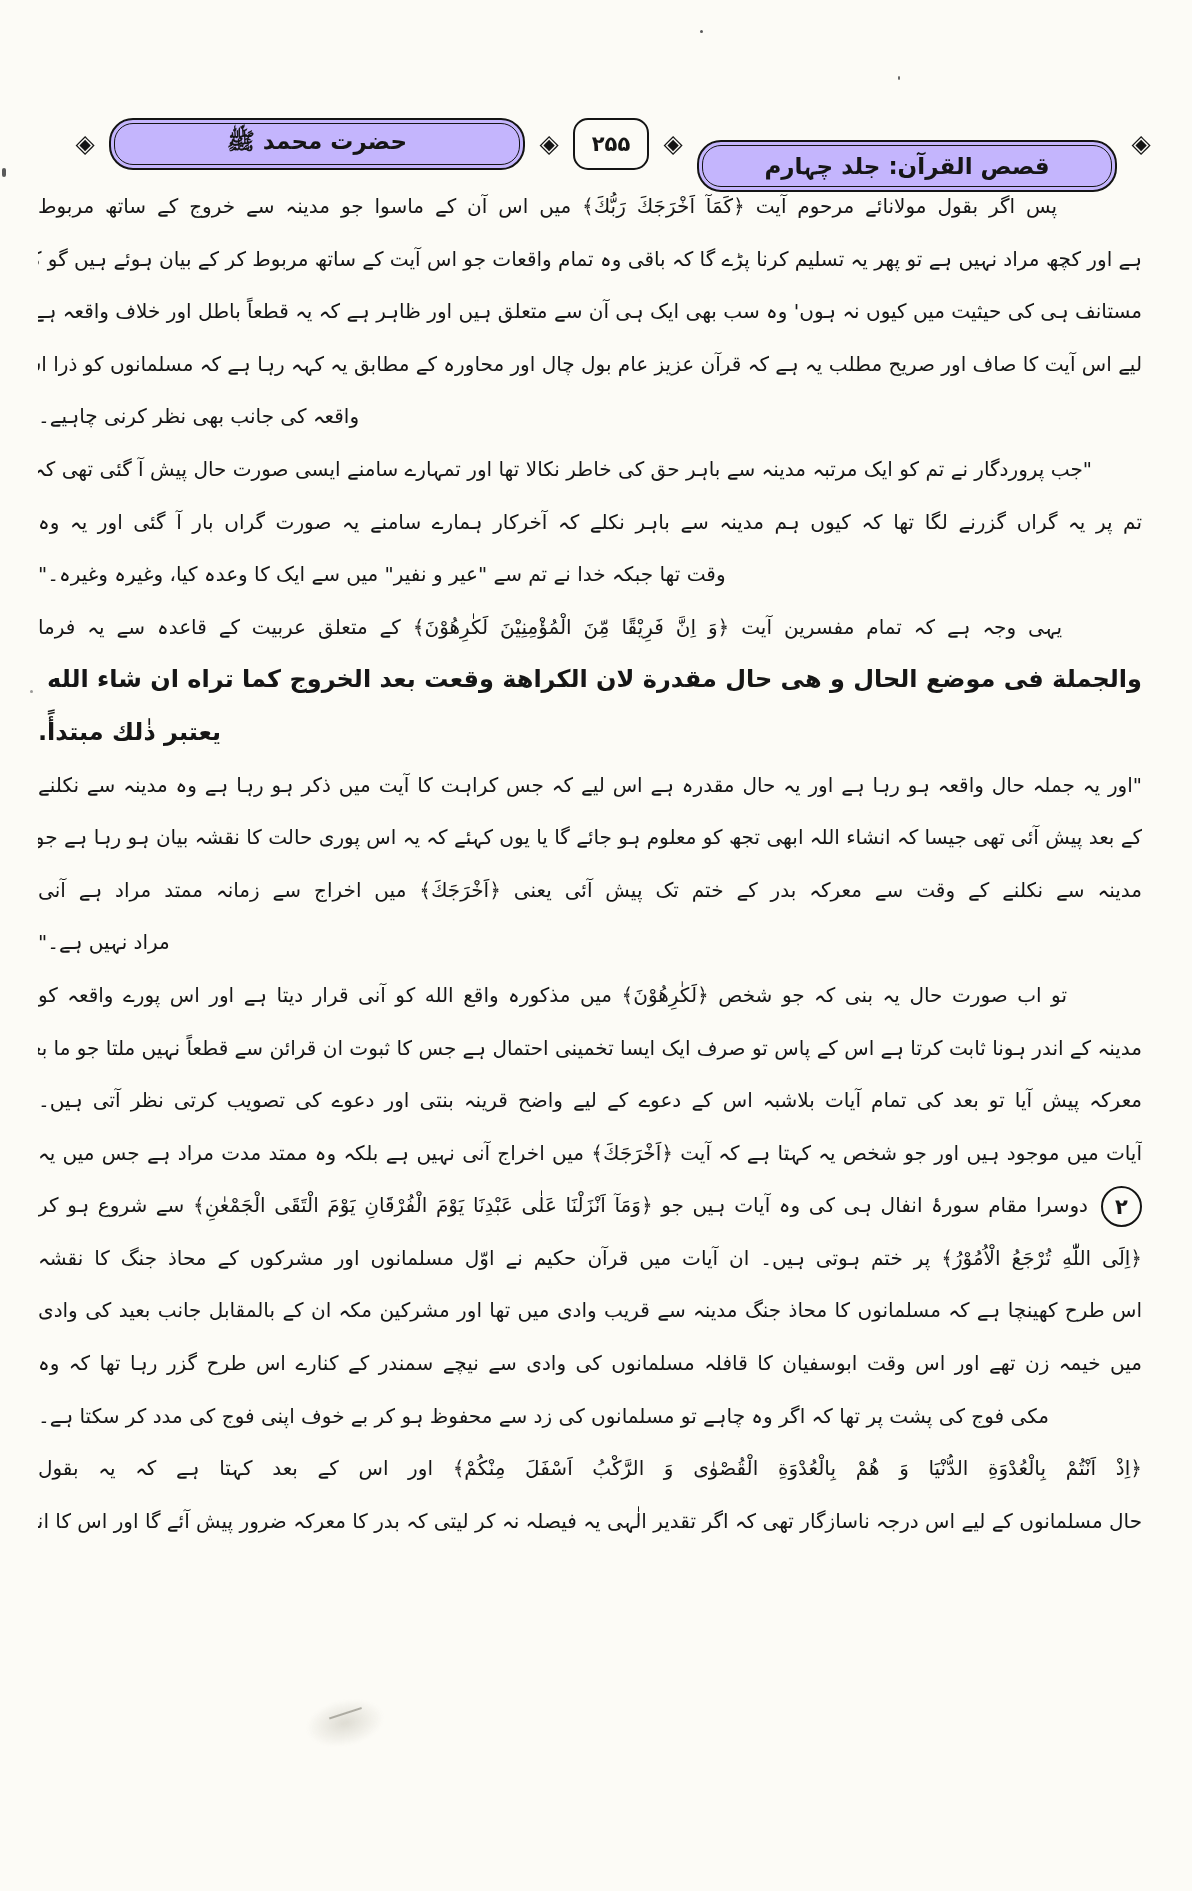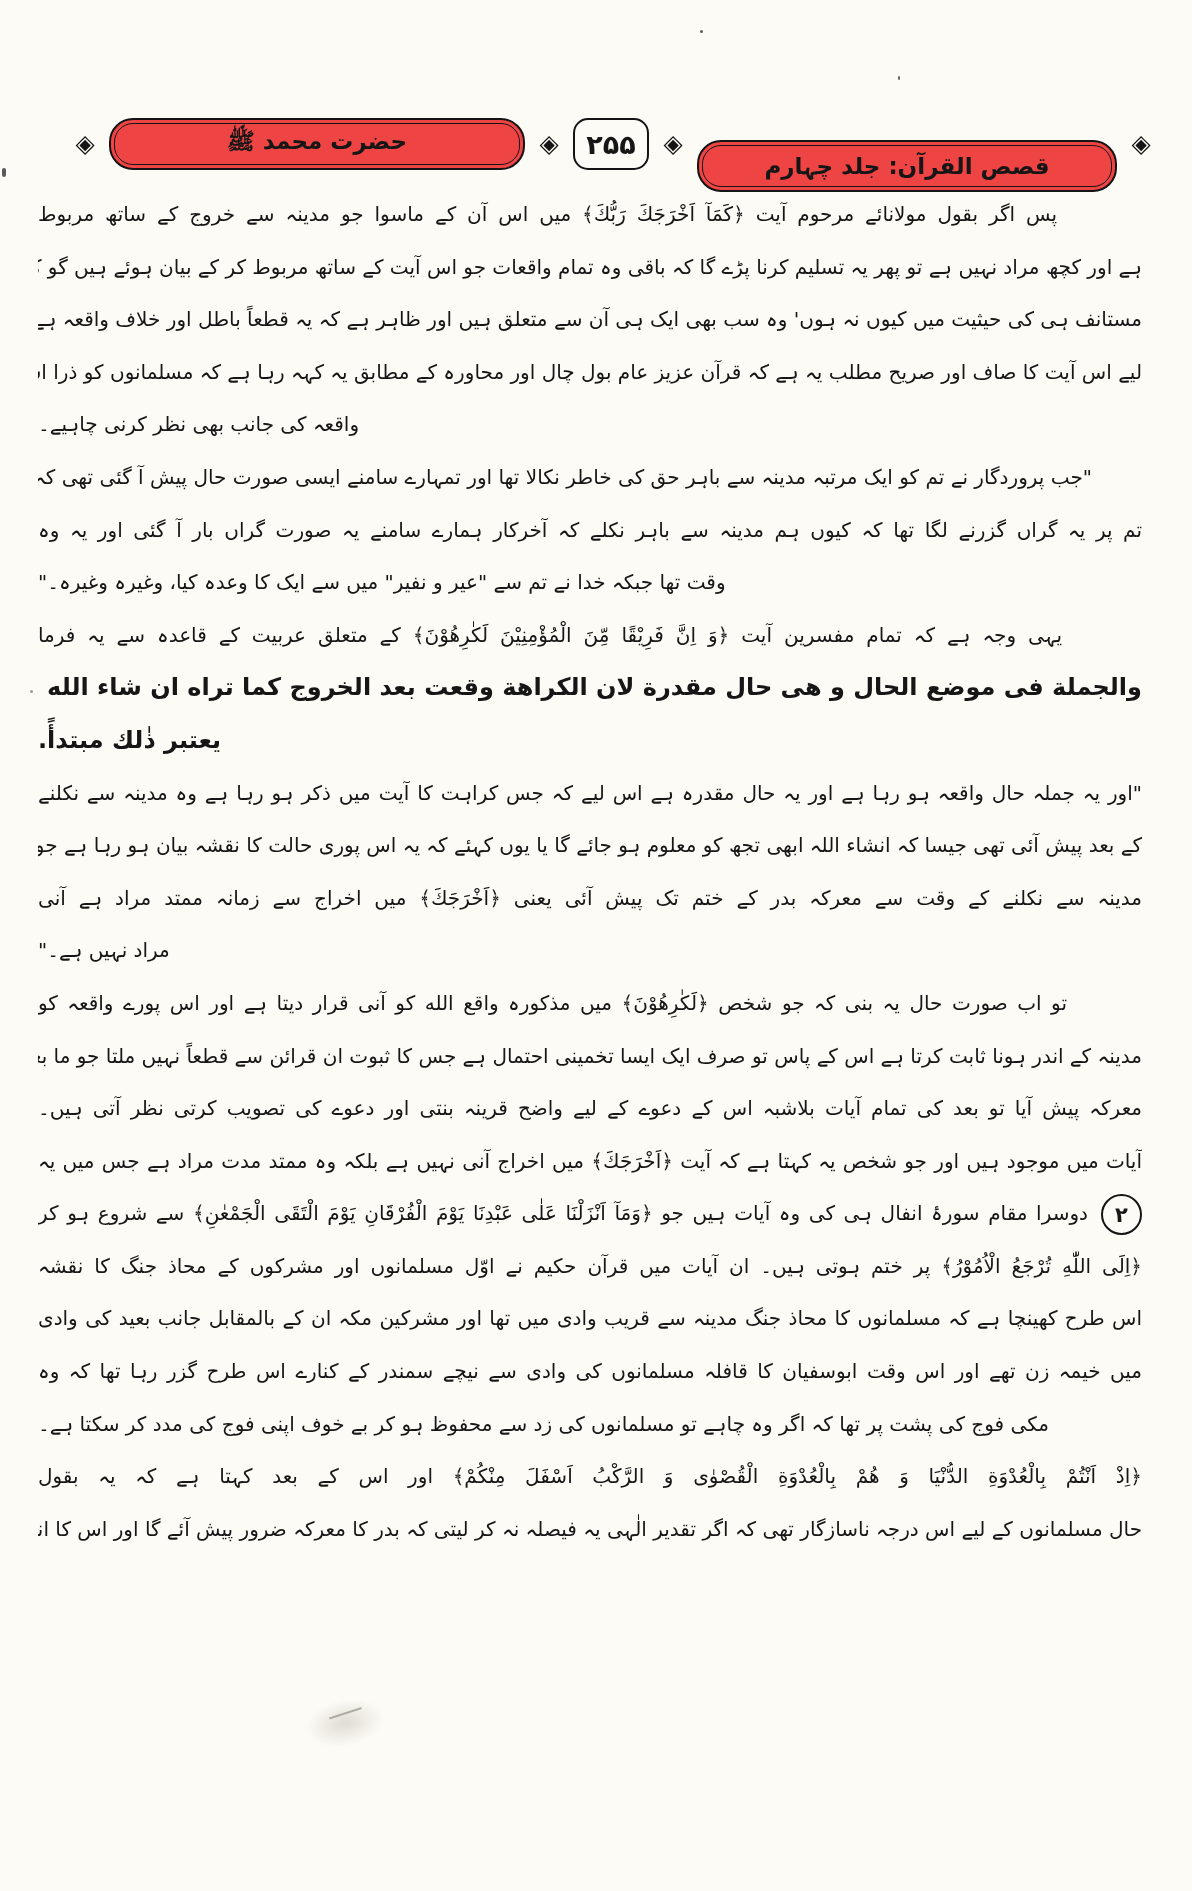--- a/index.html
+++ b/index.html
@@ -15,41 +15,41 @@
   
   .header{
     position:absolute;top:116px;right:32px;left:34px;height:56px;
     display:flex;direction:rtl;align-items:center;gap:5px;
   }
   .cartouche{
     flex:none;height:48px;
     border:2.5px solid #141414;border-radius:24px;
     position:relative;display:flex;align-items:center;justify-content:center;
     font-weight:bold;font-size:23px;letter-spacing:.5px;
-    background:#ef4444;
+    background:#c4b5fd;
   }
   .cartouche::before{
     content:'';position:absolute;inset:3px;
     border:1.5px solid #141414;border-radius:19px;pointer-events:none;
   }
   .cartouche.right{width:416px;margin-top:44px;}
   .cartouche.left{width:412px;}
   .badge{
     flex:none;width:72px;height:48px;
     border:2.5px solid #141414;border-radius:15px;
     display:flex;align-items:center;justify-content:center;
-    font-size:27px;font-weight:bold;background:#fcfbf6;
+    font-size:21px;font-weight:bold;background:#fcfbf6;
   }
   .orn{
     flex:none;width:38px;text-align:center;
     font-size:25px;line-height:48px;color:#141414;
   }
   
   .body-text{
-    position:absolute;top:188px;right:50px;left:38px;
+    position:absolute;top:180px;right:50px;left:38px;
     direction:rtl;
   }
   .line{
     height:52.6px;line-height:52.6px;
     font-size:20px;
     white-space:nowrap;overflow:hidden;
     text-align:left;
   }
   .line.just{
     text-align:justify;text-align-last:justify;text-justify:inter-word;

